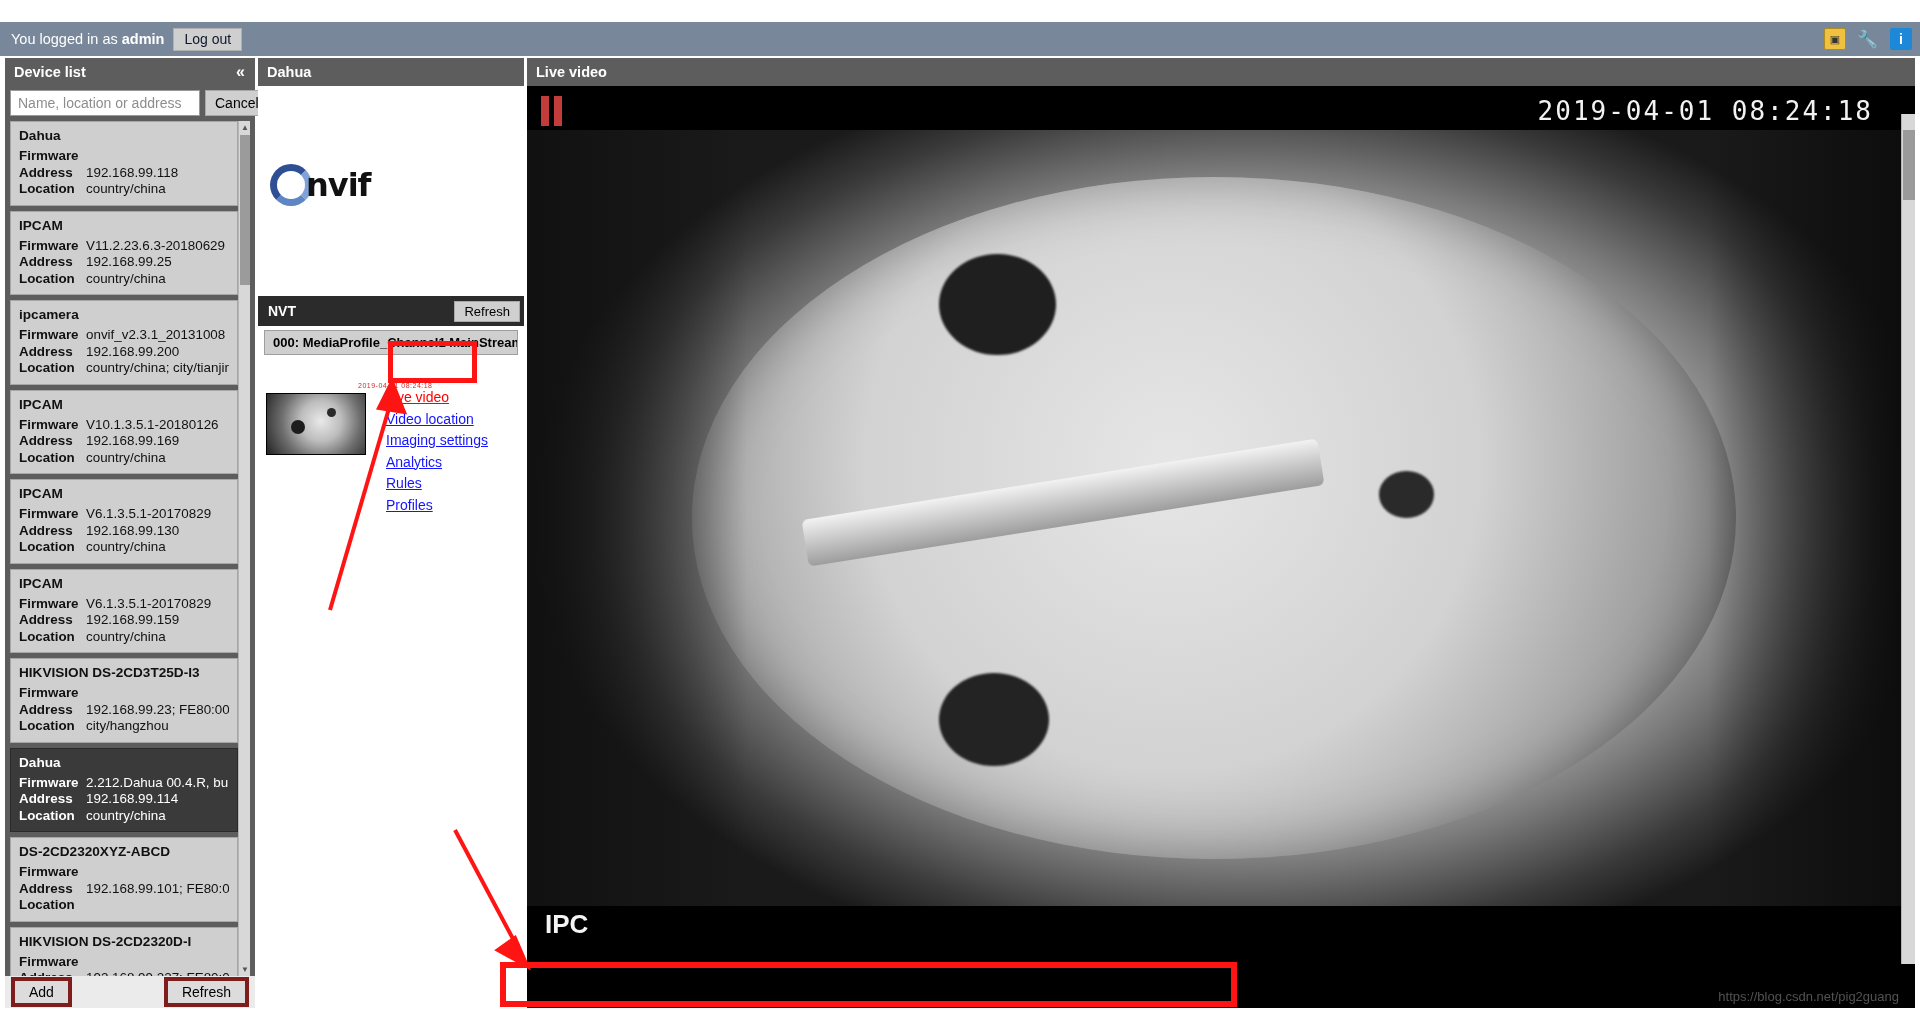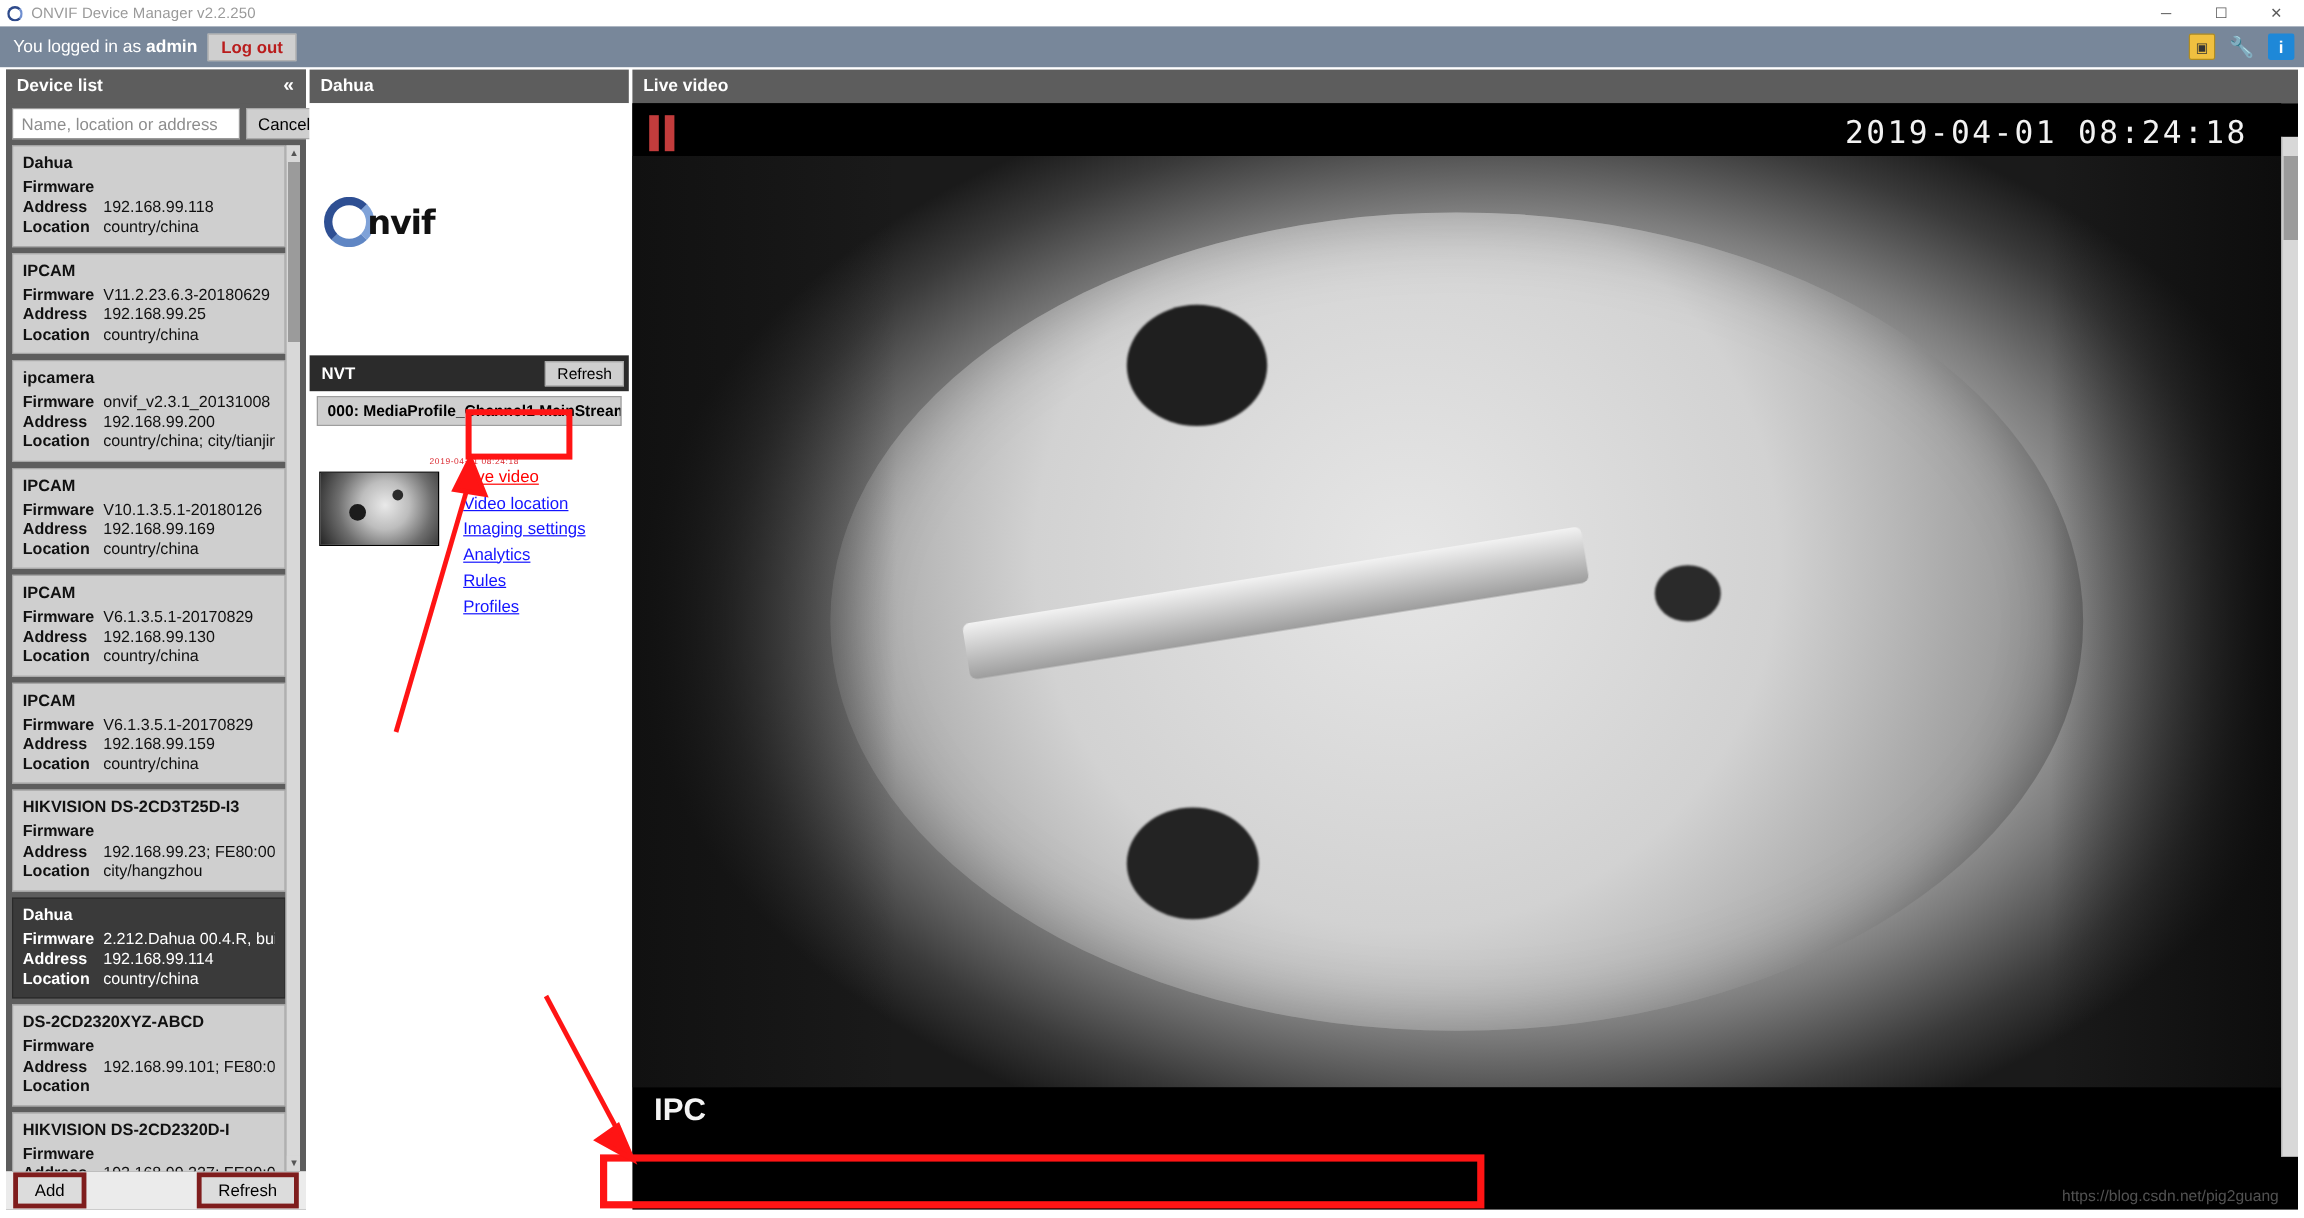--- a/index.html
+++ b/index.html
@@ -28,21 +28,21 @@
 
   
   .topbar{
     position:absolute; left:0; top:22px; width:1920px; height:34px;
     background:#78879a; display:flex; align-items:center;
   }
   .topbar .loginlabel{ margin-left:11px; font-size:14.5px; color:#ffffff; }
   .topbar .loginlabel b{ font-weight:bold; }
   .logout-btn{
     margin-left:9px; background:#cfcfcf; border:1px solid #b0b0b0;
-    font-size:14px; color:#b91c1c; padding:2px 10px 3px 10px; cursor:pointer;font-weight:bold;
+    font-size:14px; color:#0f172a; padding:2px 10px 3px 10px; cursor:pointer;
   }
   .topbar-icons{ position:absolute; right:8px; top:0; height:34px; display:flex; align-items:center; gap:11px;}
   .ticon{ width:22px;height:22px; display:flex;align-items:center;justify-content:center;
           font-size:15px; }
   .ticon.yellow{ background:#f0c040; border:1px solid #b08c20; border-radius:2px; color:#333; font-size:11px;}
   .ticon.wrench{ color:#3a3a3a; font-size:17px;}
   .ticon.blue{ background:#1e88d8; color:#fff; border-radius:2px; font-size:14px; font-weight:bold;}
 
   
   .devpanel{
@@ -88,21 +88,21 @@
   
   .midpanel{
     position:absolute; left:258px; top:58px; width:266px; height:950px; background:#fff;
   }
   .mid-hdr{ height:28px; background:#5d5d5d; color:#fff; font-size:14.5px; font-weight:bold;
             display:flex;align-items:center;padding-left:9px;}
   .mid-body{ position:relative; height:210px; background:#fff; }
   .onviflogo{ position:absolute; left:12px; top:78px; display:flex; align-items:center;}
   .onviflogo .o{ width:42px;height:42px;border-radius:50%;
     border:7px solid #2e4f93; border-right-color:#7fa2d8; border-bottom-color:#5f86c4; }
-  .onviflogo .txt{ font-size:28px; font-weight:bold; letter-spacing:-1px; color:#111; margin-left:-6px;
+  .onviflogo .txt{ font-size:32px; font-weight:bold; letter-spacing:-1px; color:#111; margin-left:-6px;
                    font-family:"DejaVu Sans", sans-serif;}
   .navlinks{ position:absolute; right:12px; top:26px; display:flex; flex-direction:column; align-items:flex-end; }
   .navlinks a{ color:#1414ff; font-size:14px; text-decoration:underline; line-height:21px; cursor:pointer; }
 
   .nvt-hdr{ height:30px; background:#2b2b2b; color:#fff; font-size:14px; font-weight:bold;
             display:flex;align-items:center;padding-left:10px; justify-content:space-between;}
   .nvt-hdr .refresh{ background:#cfcfcf;color:#000;border:1px solid #a8a8a8;font-size:13px;
                      padding:2px 9px; margin-right:4px; font-weight:normal; cursor:pointer;}
   .profile-sel{
     margin:4px 6px 0 6px; background:#cfcfcf; border:1px solid #9e9e9e;
@@ -176,29 +176,20 @@
                border:5px solid #ff1414; }
   .anno .box2{ position:absolute; left:500px; top:962px; width:737px; height:45px;
                border:6px solid #ff1414; }
   .anno svg{ position:absolute; inset:0; width:1920px; height:1015px; }
 </style>
 </head>
 <body>
 
 <div id="app">
 
-  <div class="titlebar">
-    <div class="logo-circle"></div>
-    <div class="ttl">ONVIF Device Manager v2.2.250</div>
-    <div class="winbtns">
-      <div class="winbtn">─</div>
-      <div class="winbtn">☐</div>
-      <div class="winbtn close">✕</div>
-    </div>
-  </div>
 
   <div class="topbar">
     <div class="loginlabel">
       <span>You logged in as</span>
       <b>admin</b>
     </div>
     <button class="logout-btn">Log out</button>
     <div class="topbar-icons">
       <div class="ticon yellow">▣</div>
       <div class="ticon wrench">🔧</div>

